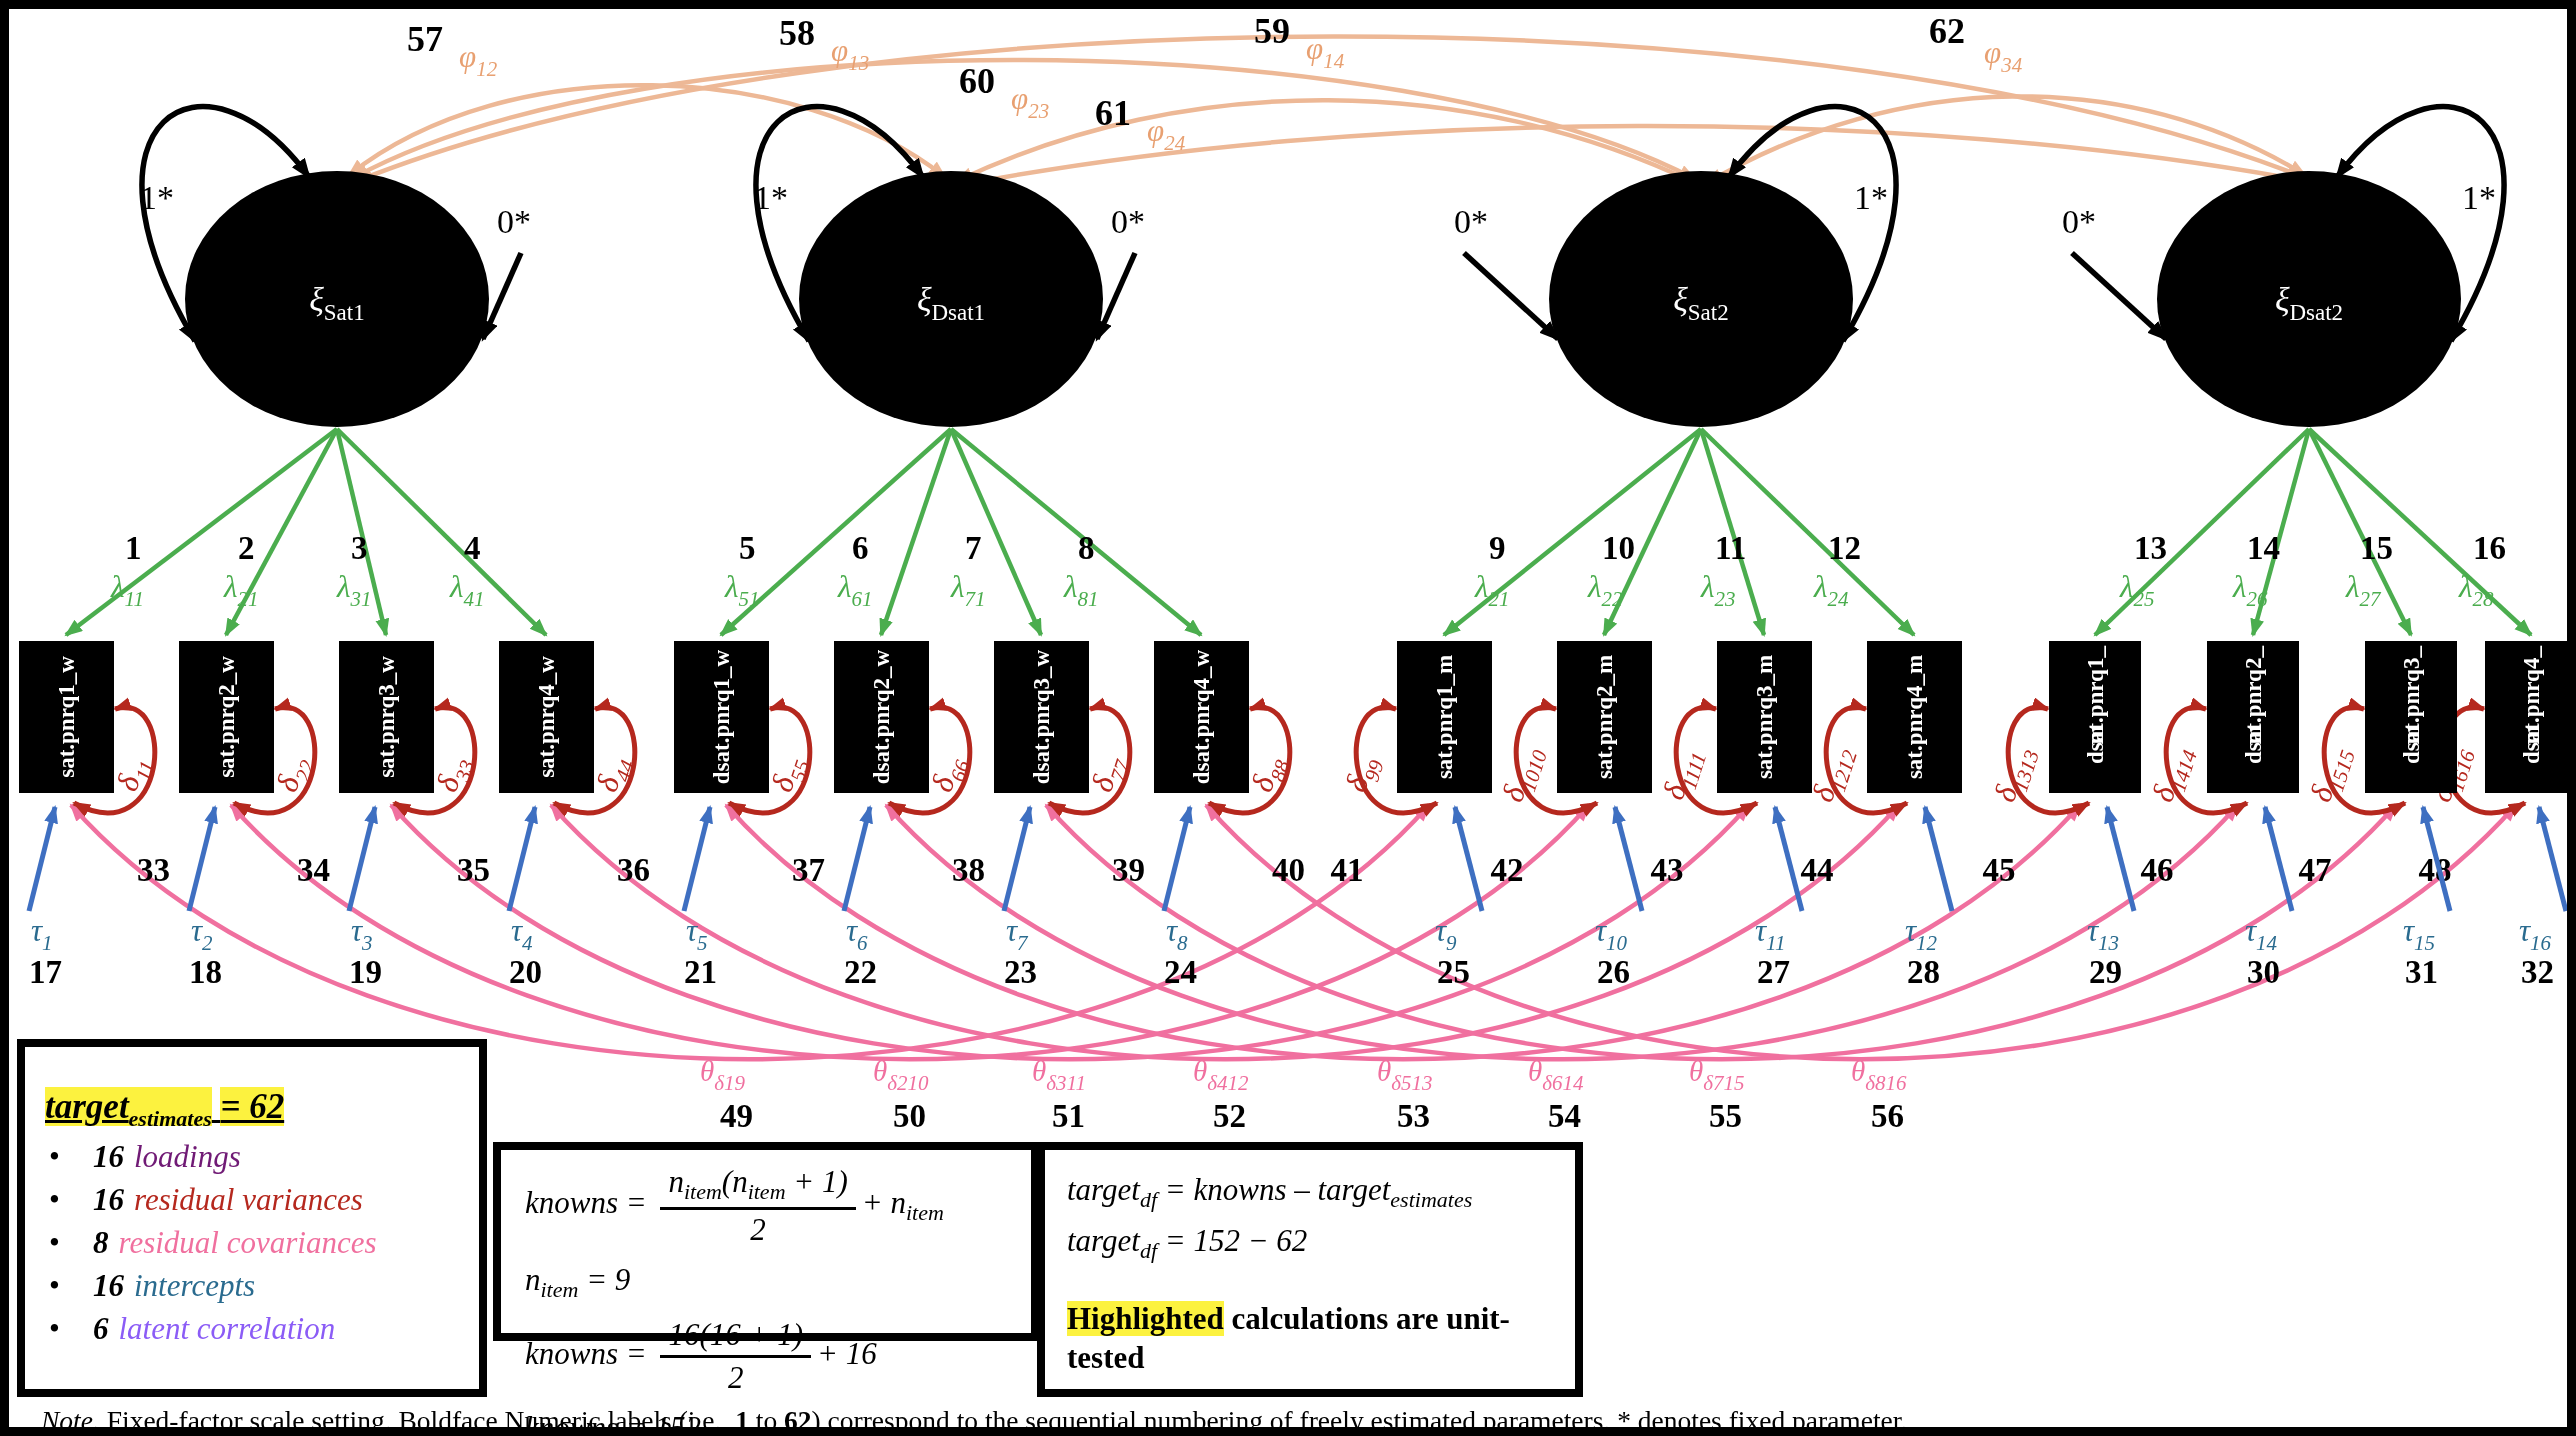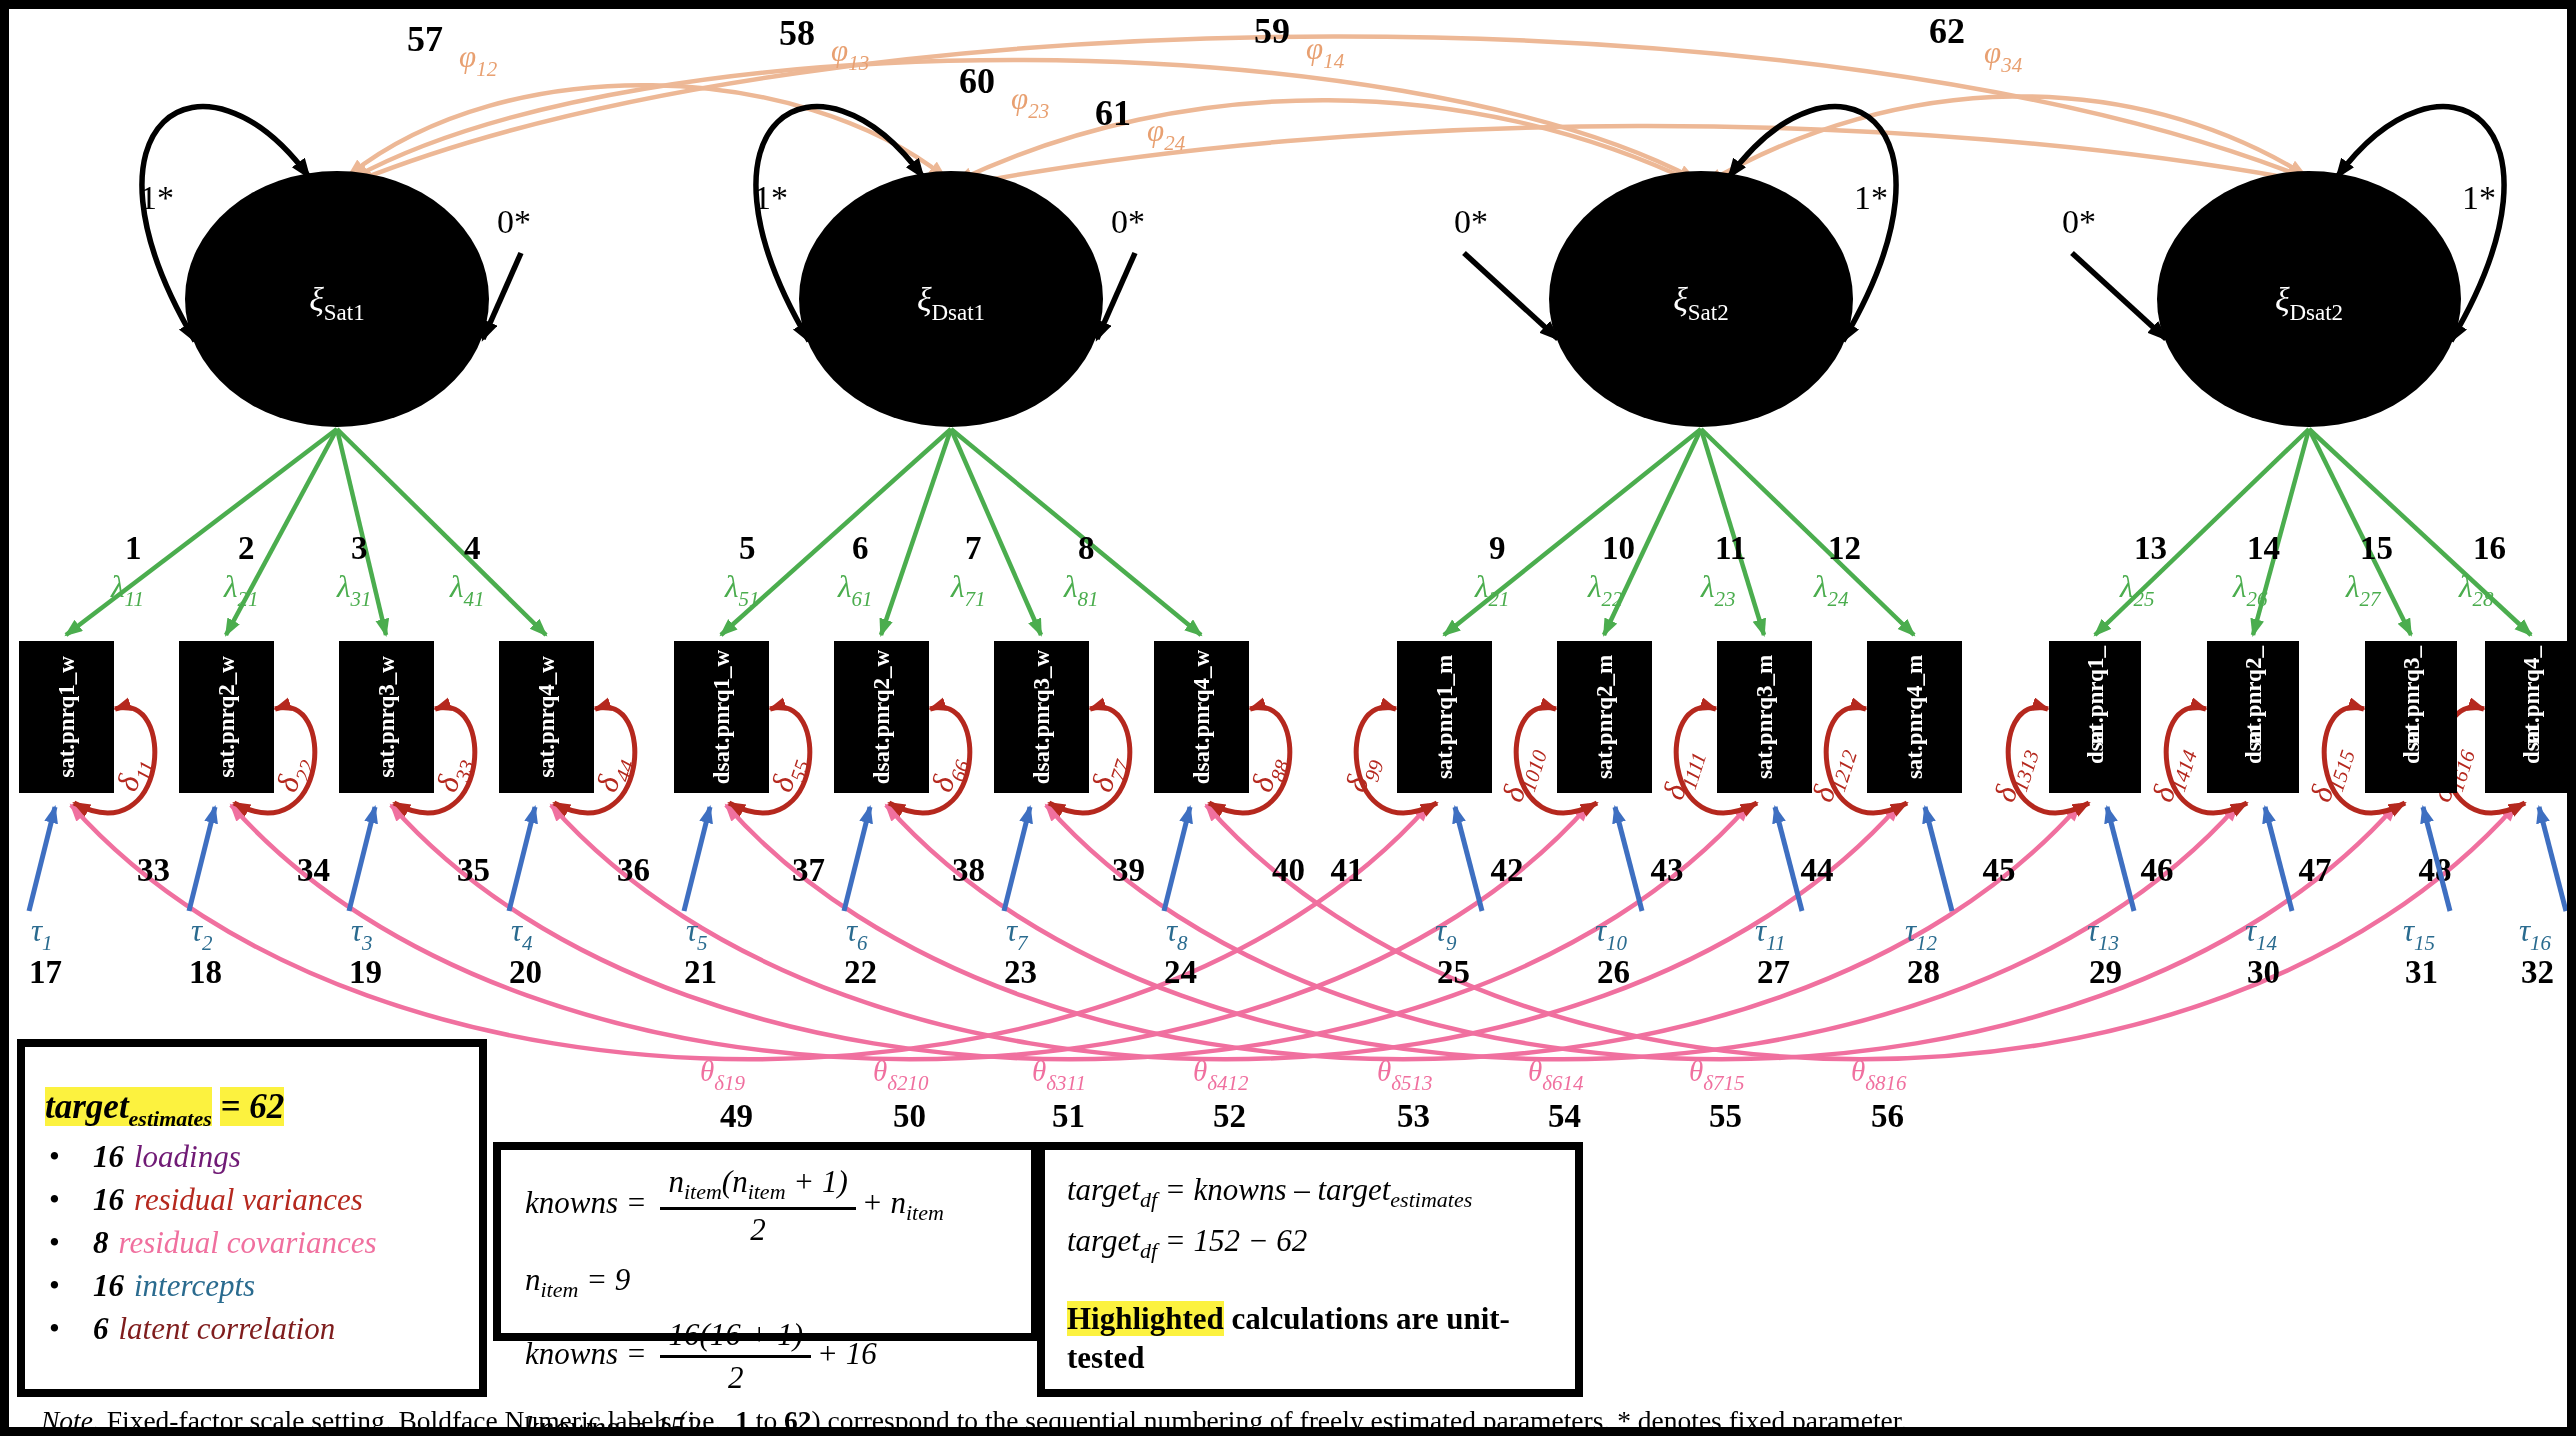--- a/index.html
+++ b/index.html
@@ -21,29 +21,29 @@
   .gl{stroke:#4BAD4E;stroke-width:4.5;fill:none;}
   .rd{stroke:#B5281E;stroke-width:5;fill:none;}
   .bl{stroke:#3E6FC1;stroke-width:5;fill:none;}
   .pk{stroke:#F0709F;stroke-width:4.5;fill:none;}
   .or{stroke:#EDB896;stroke-width:4.5;fill:none;}
   .bk{stroke:#000;stroke-width:5.5;fill:none;}
   .box{position:absolute;border:8px solid #000;background:#fff;box-sizing:border-box;}
   .hl{background:#FCF23F;}
   .it{font-style:italic;}
   .bd{font-weight:bold;}
-  .sumtitle{font-style:italic;font-weight:bold;font-size:35px;margin:40px 4px 6px 20px;}
+  .sumtitle{font-style:italic;font-weight:bold;font-size:35px;margin:40px 4px 6px 20px;text-decoration:underline;}
   .bullrow{font-style:italic;font-size:31px;margin:7px 0 0 24px;display:flex;}
   .bullrow .dot{width:44px;font-style:normal;}
   .bullrow .cnt{font-weight:bold;color:#000;margin-right:10px;}
   .c-load{color:#701a75;font-style:italic;}
   .c-rvar{color:#B5281E;}
   .c-rcov{color:#F0709F;}
   .c-int{color:#2A6B8F;}
-  .c-lcor{color:#7f1d1d;}
+  .c-lcor{color:#8b5cf6;}
   .math{font-style:italic;font-size:31px;color:#000;}
   .knbox .math{margin:14px 0 0 24px;}
   .dfbox .math{margin:10px 16px 0 22px;}
   .frac{display:inline-block;text-align:center;vertical-align:middle;margin:0 6px;}
   .frac .fn{display:block;border-bottom:3px solid #000;padding:0 8px 2px 8px;}
   .frac .fd{display:block;padding-top:2px;}
   sub{font-size:22px;}
   .note{position:absolute;left:32px;top:1396px;width:2540px;font-size:27.5px;color:#000;}
   .unit{font-size:31px;font-weight:bold;font-style:normal;margin:36px 0 0 22px;line-height:1.25;width:480px;}
 </style>

